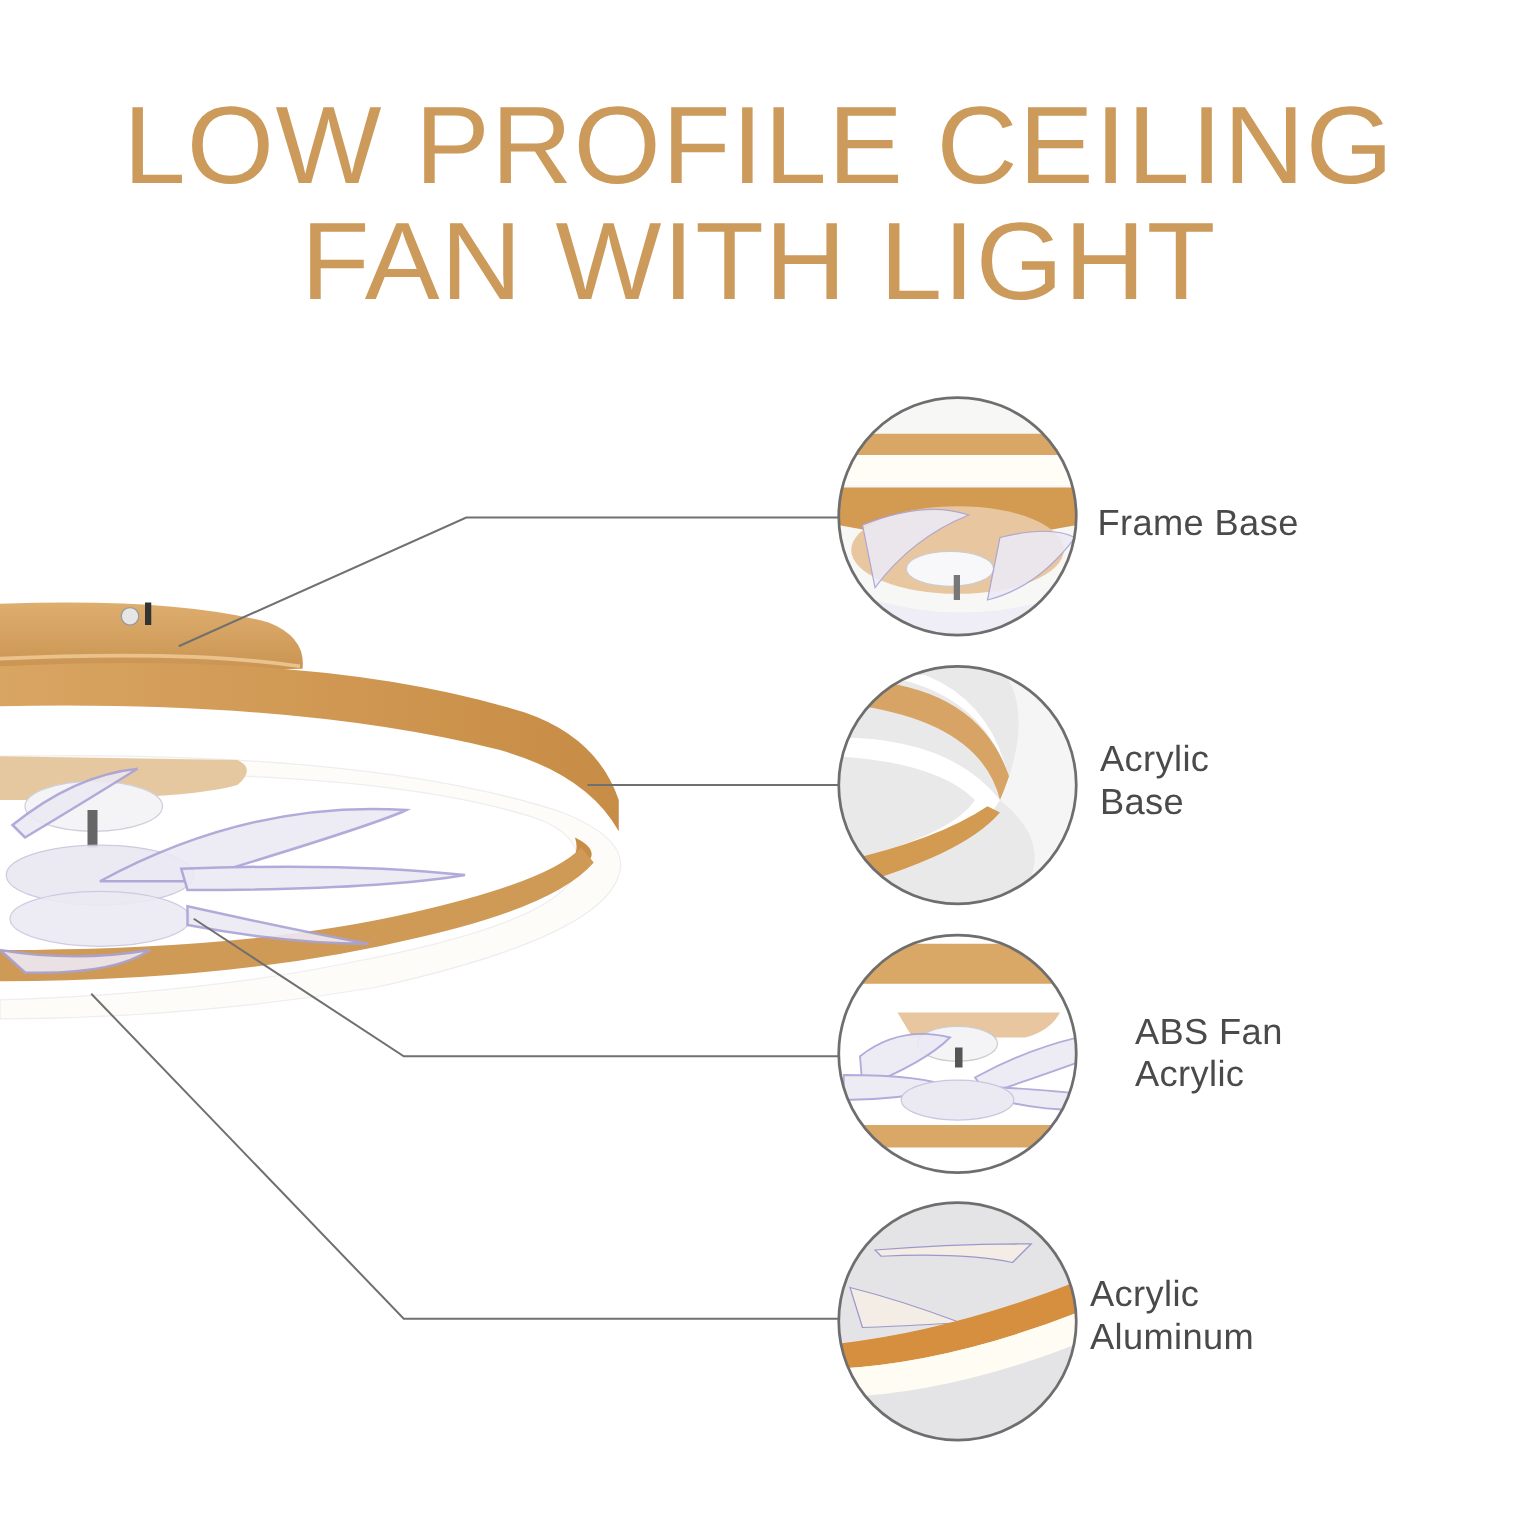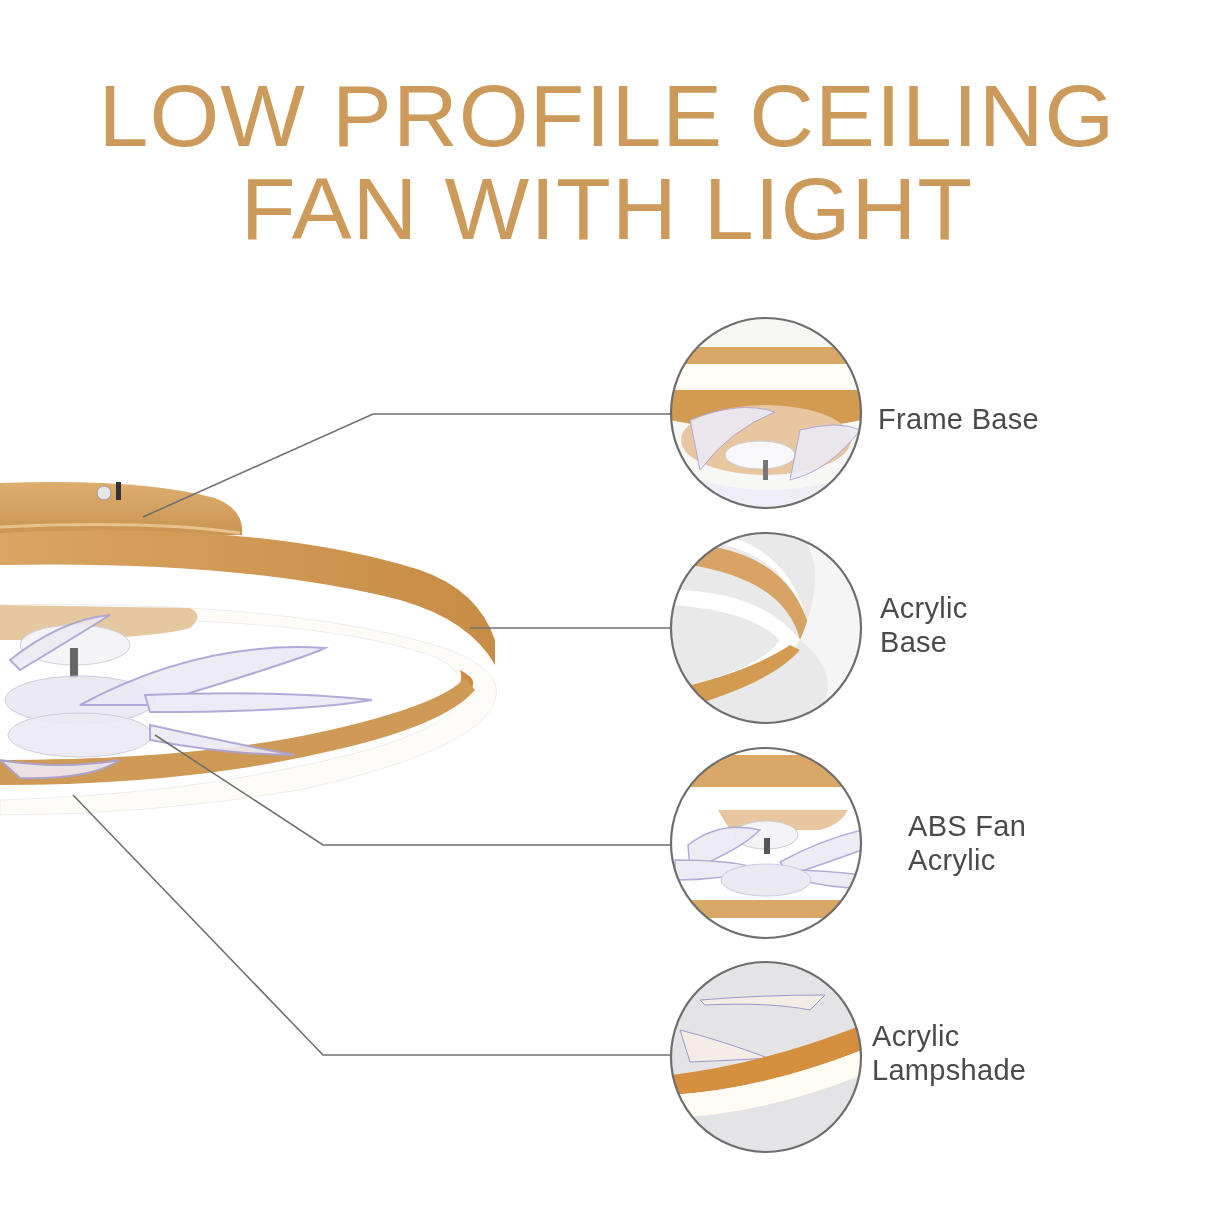--- a/index.html
+++ b/index.html
@@ -151,14 +151,14 @@
 <div class="label" style="left:880px; top:591px;">
   <span>Acrylic</span>
   <span>Base</span>
 </div>
 <div class="label" style="left:908px; top:809px;">
   <span>ABS Fan</span>
   <span>Acrylic</span>
 </div>
 <div class="label" style="left:872px; top:1019px;">
   <span>Acrylic</span>
-  <span>Lampshade</span>
+  <span>Aluminum</span>
 </div>
 
 </body></html>

